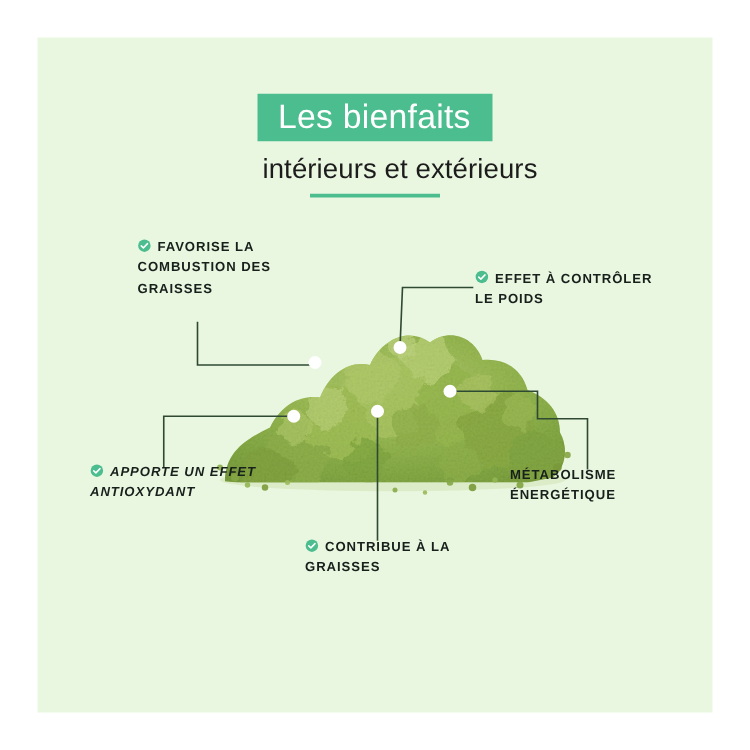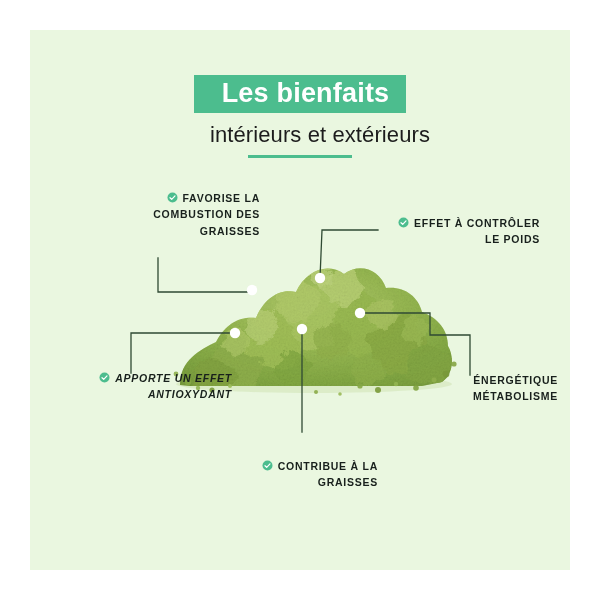--- a/index.html
+++ b/index.html
@@ -37,23 +37,23 @@
     left: 0;
     top: 45px;
     width: 540px;
     text-align: center;
   }
   .title-highlight {
     display: inline-block;
     background: #4cbd8e;
     color: #ffffff;
     font-size: 27px;
-    font-weight: bold;
+    font-weight: normal;
     letter-spacing: 0.2px;
-    padding: 4px 17px 5px 28px;
+    padding: 4px 17px 5px 16px;
     line-height: 1.08;
   }
   .subtitle {
     margin-top: 9px;
     font-size: 22px;
     color: #1c1c1c;
     font-weight: 400;
     letter-spacing: 0.1px;
     padding-left: 40px;
   }
@@ -85,39 +85,39 @@
   }
 
   
   .callout {
     position: absolute;
     font-size: 10.5px;
     font-weight: bold;
     color: #18201c;
     letter-spacing: 0.75px;
     line-height: 1.55;
-    text-align: right;
+    text-align: left;
     white-space: nowrap;
   }
   .callout .first-line {
     white-space: nowrap;
   }
   .check-icon {
     display: inline-block;
     width: 11px;
     height: 11px;
     vertical-align: -1px;
     margin-right: 5px;
   }
 
   .callout-favorise   { left: 80px;  top: 160px; width: 150px; }
   .callout-aide       { left: 350px; top: 185px; width: 160px; }
   .callout-apporte    { left: 42px;  top: 340px; width: 160px; font-style: italic; }
   .callout-soutient   { left: 378px; top: 342px; width: 150px; }
-  .callout-contribue  { left: 198px; top: 400px; width: 150px; margin-top: 28px; }
+  .callout-contribue  { left: 214px; top: 400px; width: 150px; }
 </style>
 </head>
 <body>
 
 <div id="infographic">
   <div class="canvas">
 
     <div class="header">
       <div class="title-highlight">Les bienfaits</div>
       <div class="subtitle">intérieurs et extérieurs</div>
@@ -252,22 +252,22 @@
       <div class="first-line">
         <svg class="check-icon" viewBox="0 0 22 22">
           <circle cx="11" cy="11" r="10" fill="#4cbd8e"></circle>
           <path d="M6 11.4 L9.4 14.6 L16 7.8" stroke="#ffffff" stroke-width="2.4" fill="none" stroke-linecap="round" stroke-linejoin="round"></path>
         </svg><span>APPORTE UN EFFET</span>
       </div>
       <div>ANTIOXYDANT</div>
     </div>
 
     <div class="callout callout-soutient">
+      <div>MÉTABOLISME</div>
       <div>ÉNERGÉTIQUE</div>
-      <div>MÉTABOLISME</div>
     </div>
 
     <div class="callout callout-contribue">
       <div class="first-line">
         <svg class="check-icon" viewBox="0 0 22 22">
           <circle cx="11" cy="11" r="10" fill="#4cbd8e"></circle>
           <path d="M6 11.4 L9.4 14.6 L16 7.8" stroke="#ffffff" stroke-width="2.4" fill="none" stroke-linecap="round" stroke-linejoin="round"></path>
         </svg><span>CONTRIBUE À LA</span>
       </div>
       <div>GRAISSES</div>

